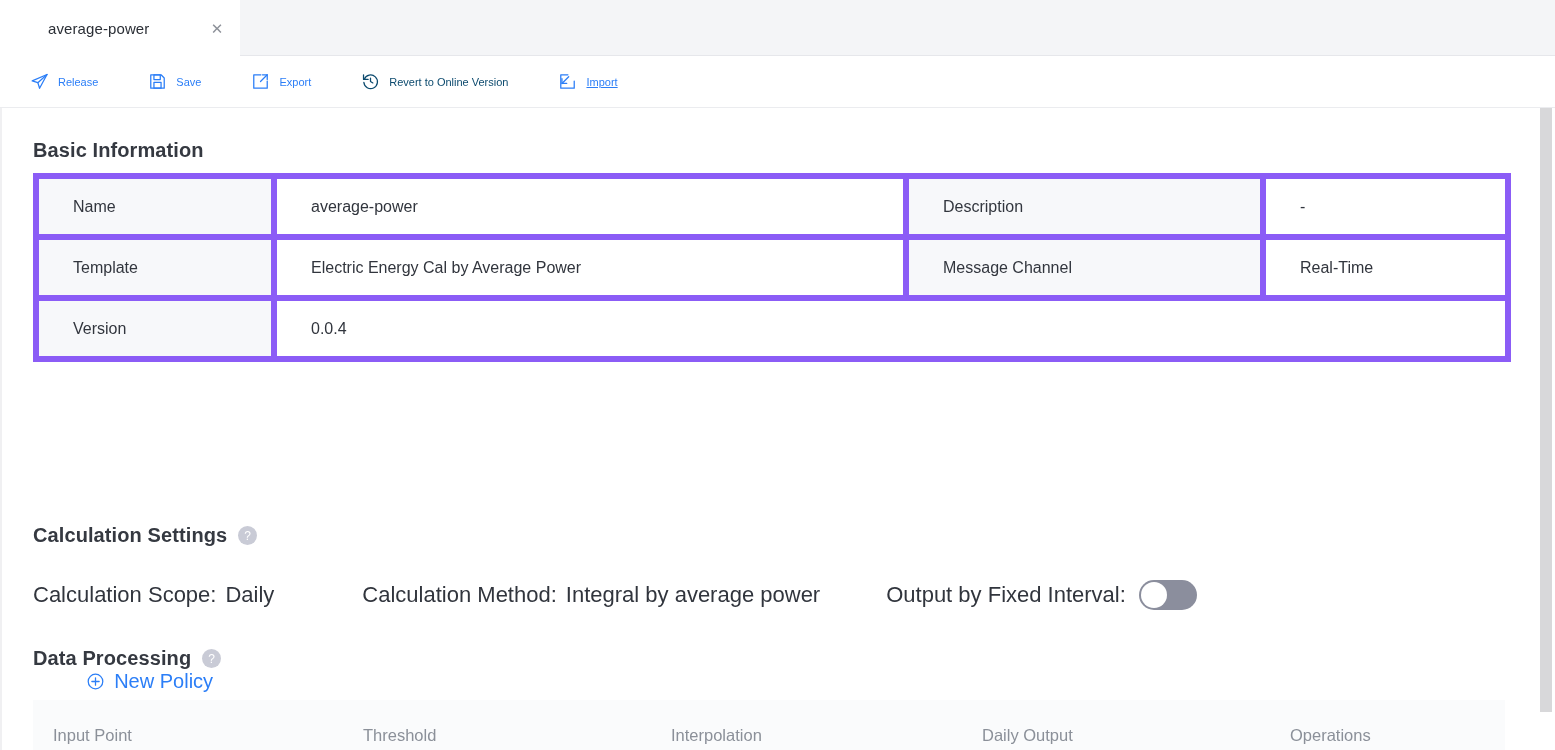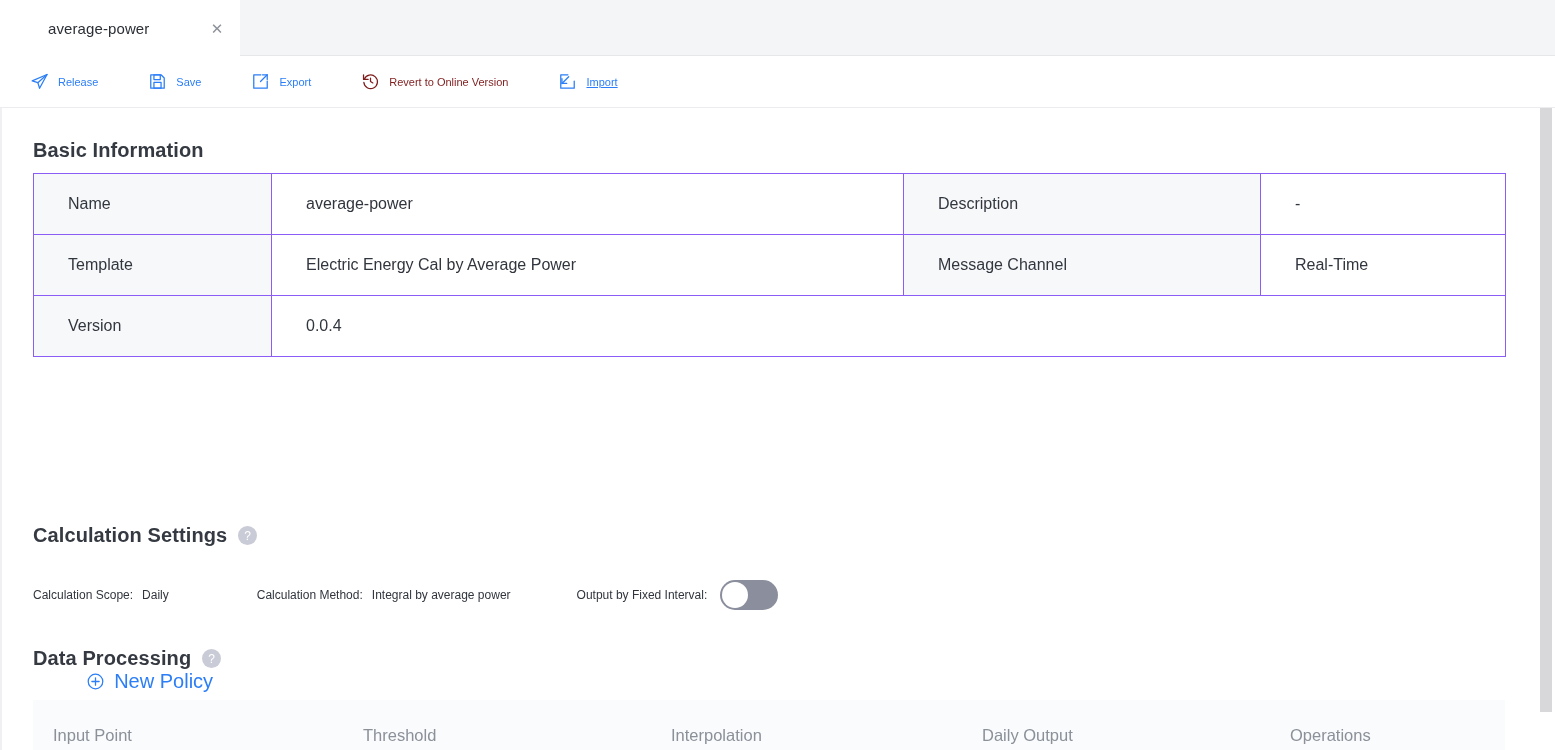--- a/index.html
+++ b/index.html
@@ -72,21 +72,21 @@
     gap: 9px;
     height: 34px;
     padding: 0 22px 0 0;
     margin-right: 28px;
     color: #2b7ef7;
     font-size: 11px;
     cursor: pointer;
     white-space: nowrap;
   }
   .tb-btn:last-child { margin-right: 0; text-decoration: underline; }
-  .tb-btn.disabled { color: #7f1d1d; cursor: default; }
+  .tb-btn.disabled { color: #0c4a6e; cursor: default; }
   .tb-ico { width: 19px; height: 19px; display: block; flex: 0 0 19px; }
 
   
   .content {
     position: absolute;
     left: 0; top: 108px;
     width: 1537px;
     height: 642px;
     background: #ffffff;
     border-left: 2px solid #f0f0f2;
@@ -118,21 +118,21 @@
 
   .info-table {
     position: absolute;
     left: 31px; top: 65px;
     width: 1472px;
     border: 1px solid #e9eaee;
     border-collapse: collapse;
     table-layout: fixed;
   }
   .info-table td {
-    border: 1px solid #8b5cf6;
+    border: 6px solid #8b5cf6;
     height: 61px;
     font-size: 16px;
     color: #31353d;
     padding: 0 0 0 34px;
     vertical-align: middle;
   }
   .info-table td.lbl {
     background: #f7f8fa;
     color: #32363e;
   }
@@ -143,21 +143,21 @@
   .col-val2 { width: 245px; }
 
   
   #calc-title { position: absolute; left: 31px; top: 416px; }
   .calc-row {
     position: absolute;
     left: 31px; top: 472px;
     display: flex;
     align-items: center;
     height: 30px;
-    font-size: 12px;
+    font-size: 22px;
     color: #31353d;
   }
   .calc-field { display: flex; align-items: center; white-space: nowrap; }
   .calc-key { color: #31353d; }
   .calc-val { color: #31353d; margin-left: 9px; }
   .gap-a { width: 88px; }
   .gap-b { width: 66px; }
 
   .switch {
     width: 58px; height: 30px;

